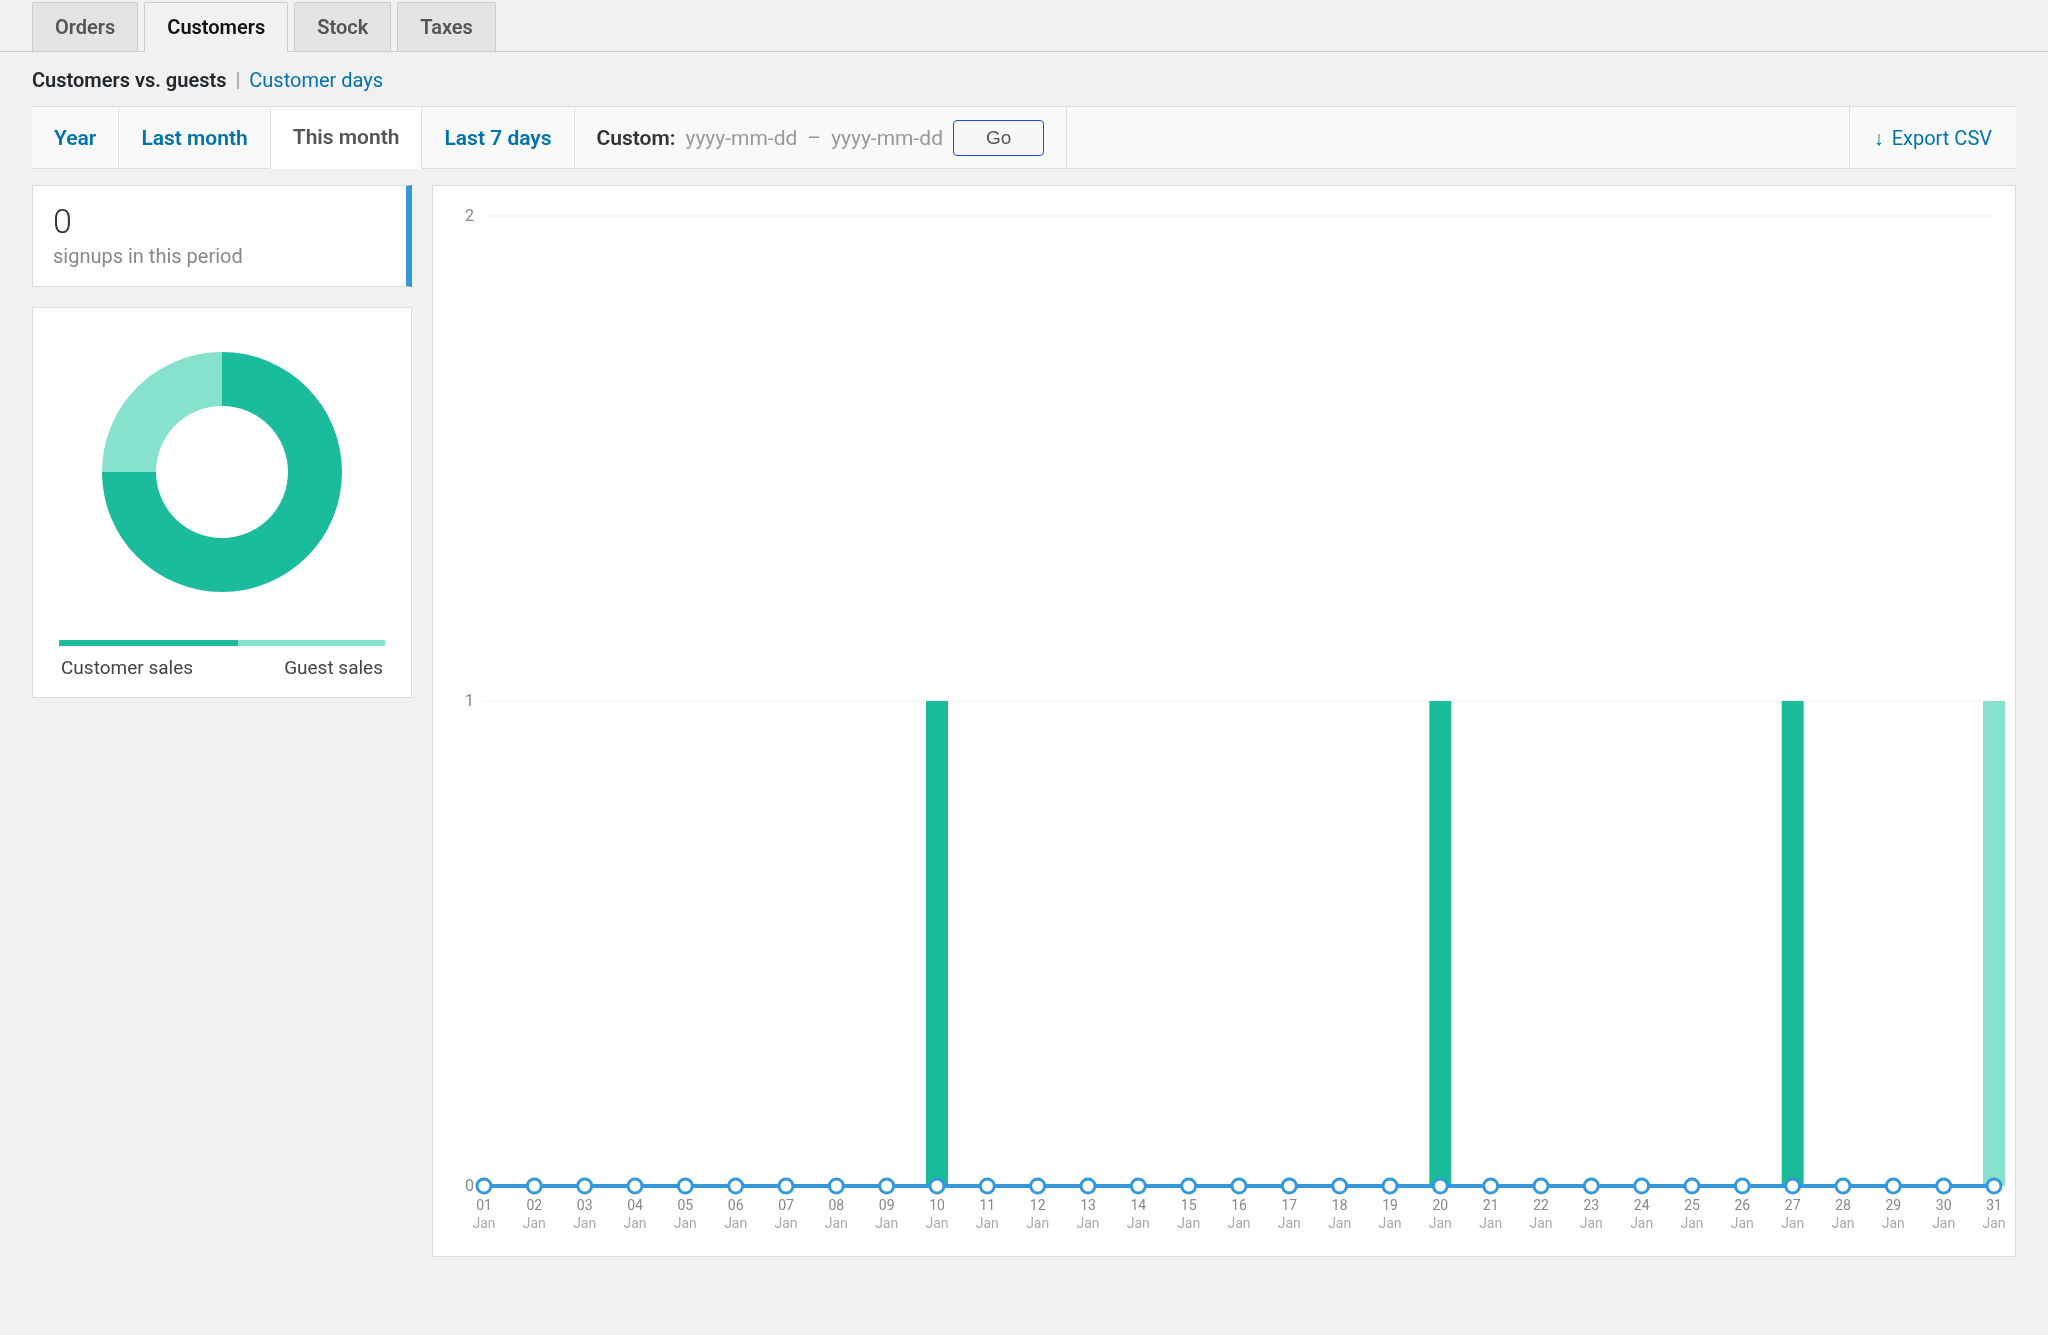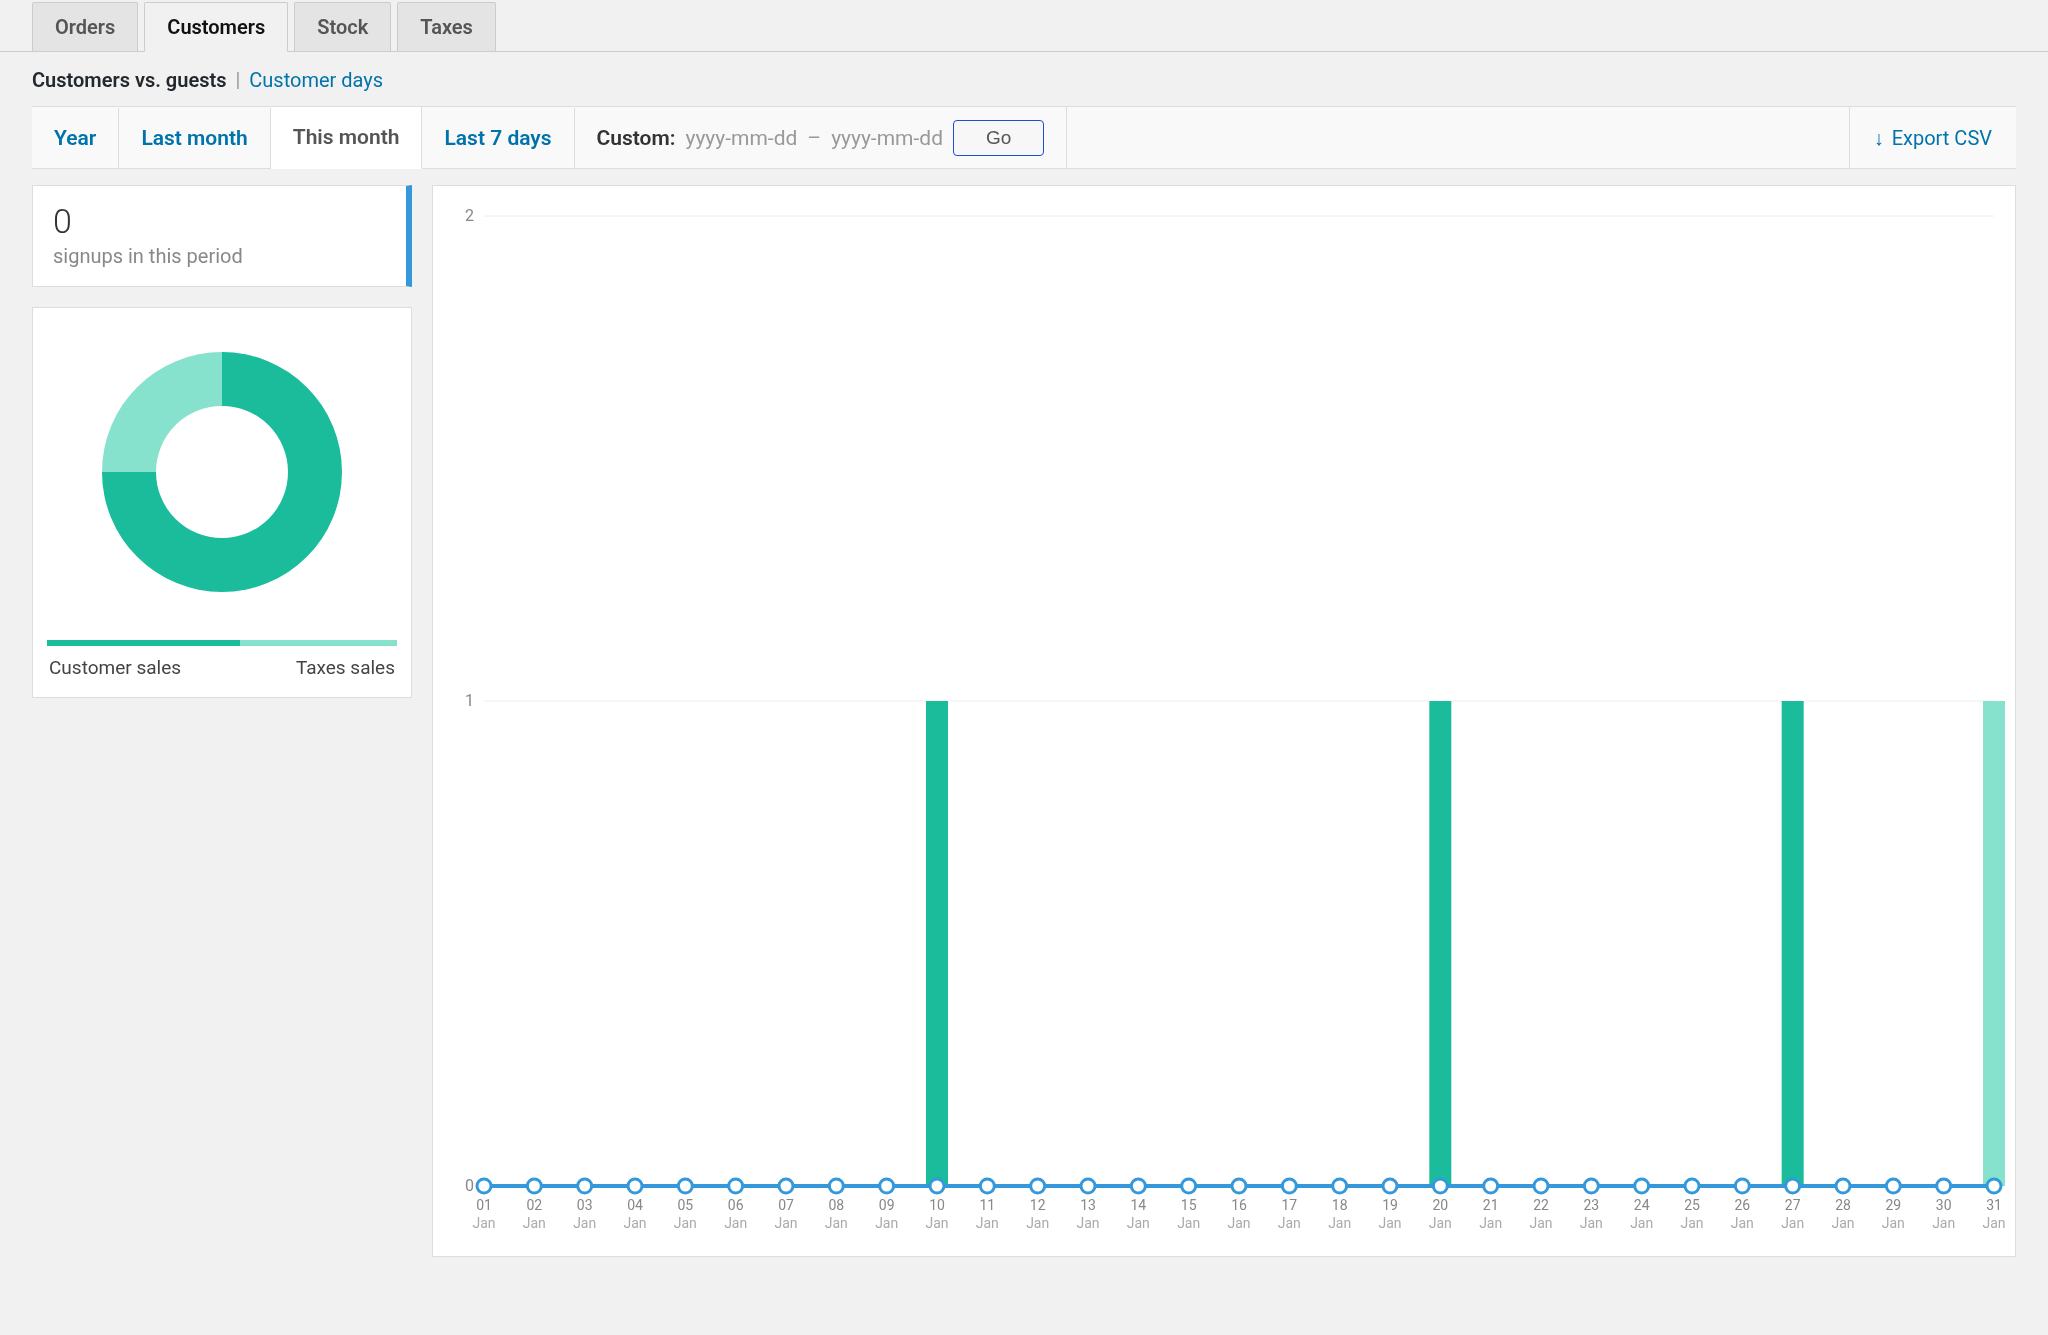--- a/index.html
+++ b/index.html
@@ -112,21 +112,21 @@
   .card {
     background: #fff;
     border: 1px solid #ddd;
     padding: 18px 20px;
     position: relative;
   }
   .stat-card { border-right: 6px solid #3498db; }
   .stat-n { font-size: 34px; font-weight: 300; color: #333; line-height: 1; }
   .stat-l { color: #888; margin-top: 6px; font-size: 20px; }
 
-  .donut-card { padding: 14px 14px 18px; }
+  .donut-card { padding: 14px 26px 18px; }
   .donut-wrap { width: 100%; display: flex; justify-content: center; }
   .legend-bar { display: flex; height: 6px; margin-top: 18px; }
   .legend-bar .a { background:#1abc9c; flex:0 0 55%; }
   .legend-bar .b { background:#86e2cd; flex:1; }
   .legend-row { display:flex; justify-content: space-between; padding: 10px 2px 0; color:#444; font-size: 19px; }
 
   .chart-area {
     flex: 1;
     background: #fff;
     border: 1px solid #ddd;
@@ -194,21 +194,21 @@
             <path d="M50 10 A40 40 0 1 1 10 50 L28 50 A22 22 0 1 0 50 28 Z" class="bar-cust"></path>
             <path d="M10 50 A40 40 0 0 1 50 10 L50 28 A22 22 0 0 0 28 50 Z" class="bar-guest"></path>
           </svg>
         </div>
         <div class="legend-bar">
           <div class="a"></div>
             <div class="b"></div>
         </div>
         <div class="legend-row">
           <span>Customer sales</span>
-          <span>Taxes sales</span>
+          <span>Guest sales</span>
         </div>
       </div>
     </div>
 
     <div class="chart-area">
       <svg class="chart-svg" viewBox="0 0 1560 1040" id="mainchart">
           <line x1="40" x2="1550" y1="980" y2="980" class="gridline"></line>
           <text x="30" y="985" class="y-tick">0</text>
           <line x1="40" x2="1550" y1="495" y2="495" class="gridline"></line>
           <text x="30" y="500" class="y-tick">1</text>

